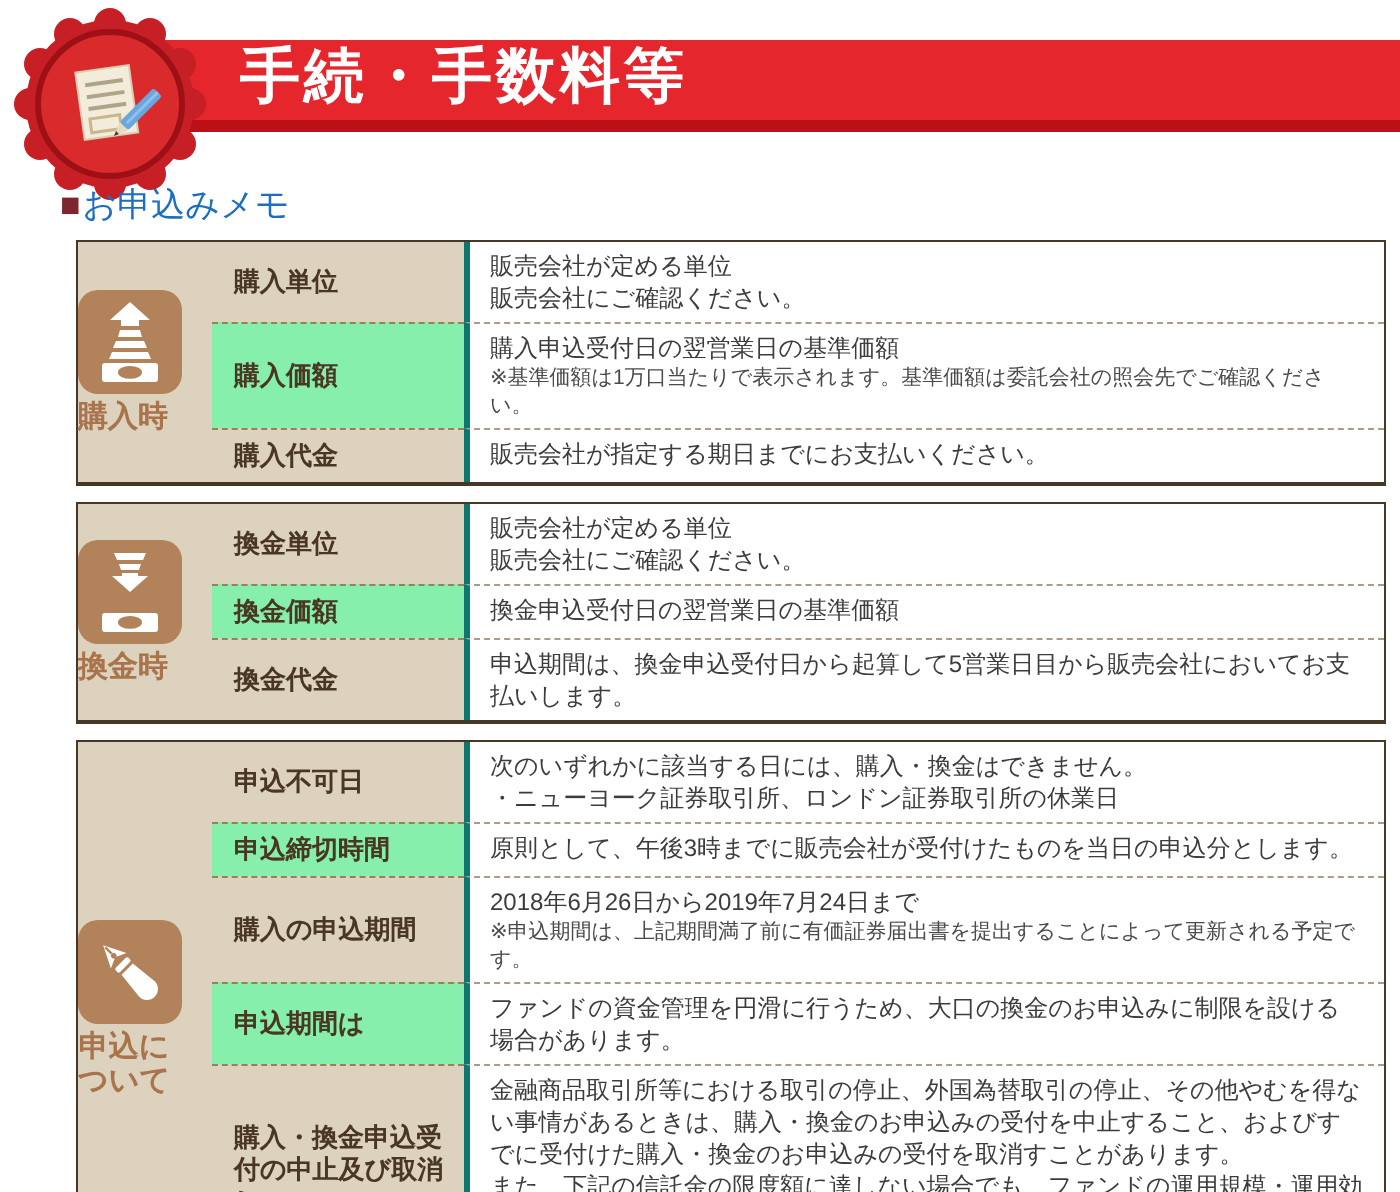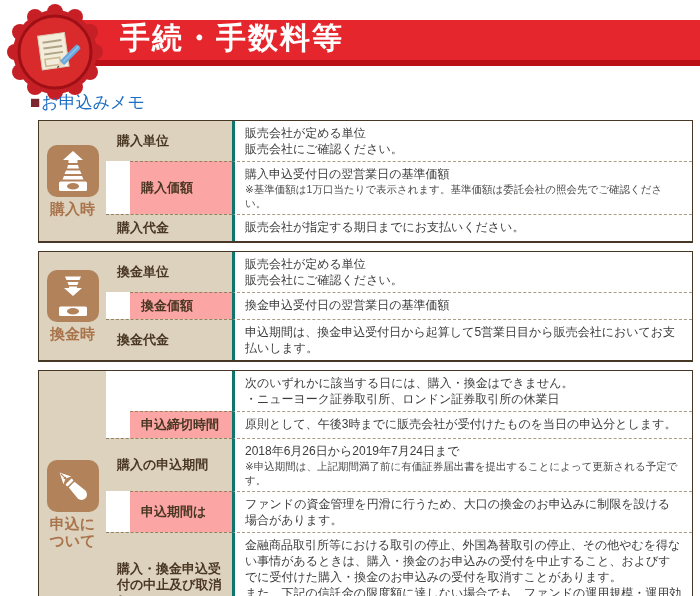--- a/index.html
+++ b/index.html
@@ -33,36 +33,36 @@
   
   .tables-wrap { position:absolute; left:38px; right:7px; top:120px; }
   .memo-table {
     display:grid; grid-template-columns:67px 126px 1fr;
     border:1px solid #473726; border-bottom-width:2px;
     background:#ffffff; margin-bottom:8px;
   }
   .cat-cell {
     grid-column:1; grid-row:1 / span var(--rows);
     background:#dcd2bd; display:flex; flex-direction:column;
-    align-items:center; justify-content:center; gap:3px; padding:4px 0;
+    align-items:flex-start; justify-content:center; gap:3px; padding:4px 0;
   }
   .cat-icon {
     width:52px; height:52px; border-radius:10px; background:#b2825a;
     display:flex; align-items:center; justify-content:center;
   }
   .cat-label {
     color:#a9744c; font-weight:bold; font-size:15px; line-height:17px;
     text-align:center; white-space:nowrap;
   }
   .label-cell {
     grid-column:2; background:#dcd2bd; display:flex; align-items:center;
     padding:5px 5px 5px 11px; font-weight:bold; font-size:13px;
     color:#4a3723; line-height:16px;
   }
-  .label-cell.hl { background:#fca5a5;margin-left:24px; }
+  .label-cell.hl { background:#86efac; }
   .content-cell {
     grid-column:3; border-left:3px solid #0f766e;
     padding:4px 10px; font-size:12px; line-height:16px; color:#3c3c3c;
   }
   .label-cell.sep { border-top:1px dashed #95805f; }
   .content-cell.sep { border-top:1px dashed #ab9d85; }
   .note { font-size:10.5px; line-height:14px; color:#4a4a4a; }
 </style>
 </head>
 <body>
@@ -194,20 +194,23 @@
               <rect x="17.5" y="15.5" width="9" height="3" rx="1"></rect>
               <path d="M18 20 h8 l1.5 14 a5.5 5.5 0 0 1 -11 0 z"></path>
             </g>
           </svg>
         </div>
         <div class="cat-label">
           <div>申込に</div>
           <div>ついて</div>
         </div>
       </div>
+      <div class="label-cell">
+          <span>申込不可日</span>
+        </div>
       <div class="content-cell">
         <div>次のいずれかに該当する日には、購入・換金はできません。</div>
         <div>・ニューヨーク証券取引所、ロンドン証券取引所の休業日</div>
       </div>
       <div class="label-cell hl sep">
           <span>申込締切時間</span>
         </div>
       <div class="content-cell sep">
         <div>原則として、午後3時までに販売会社が受付けたものを当日の申込分とします。</div>
       </div>

